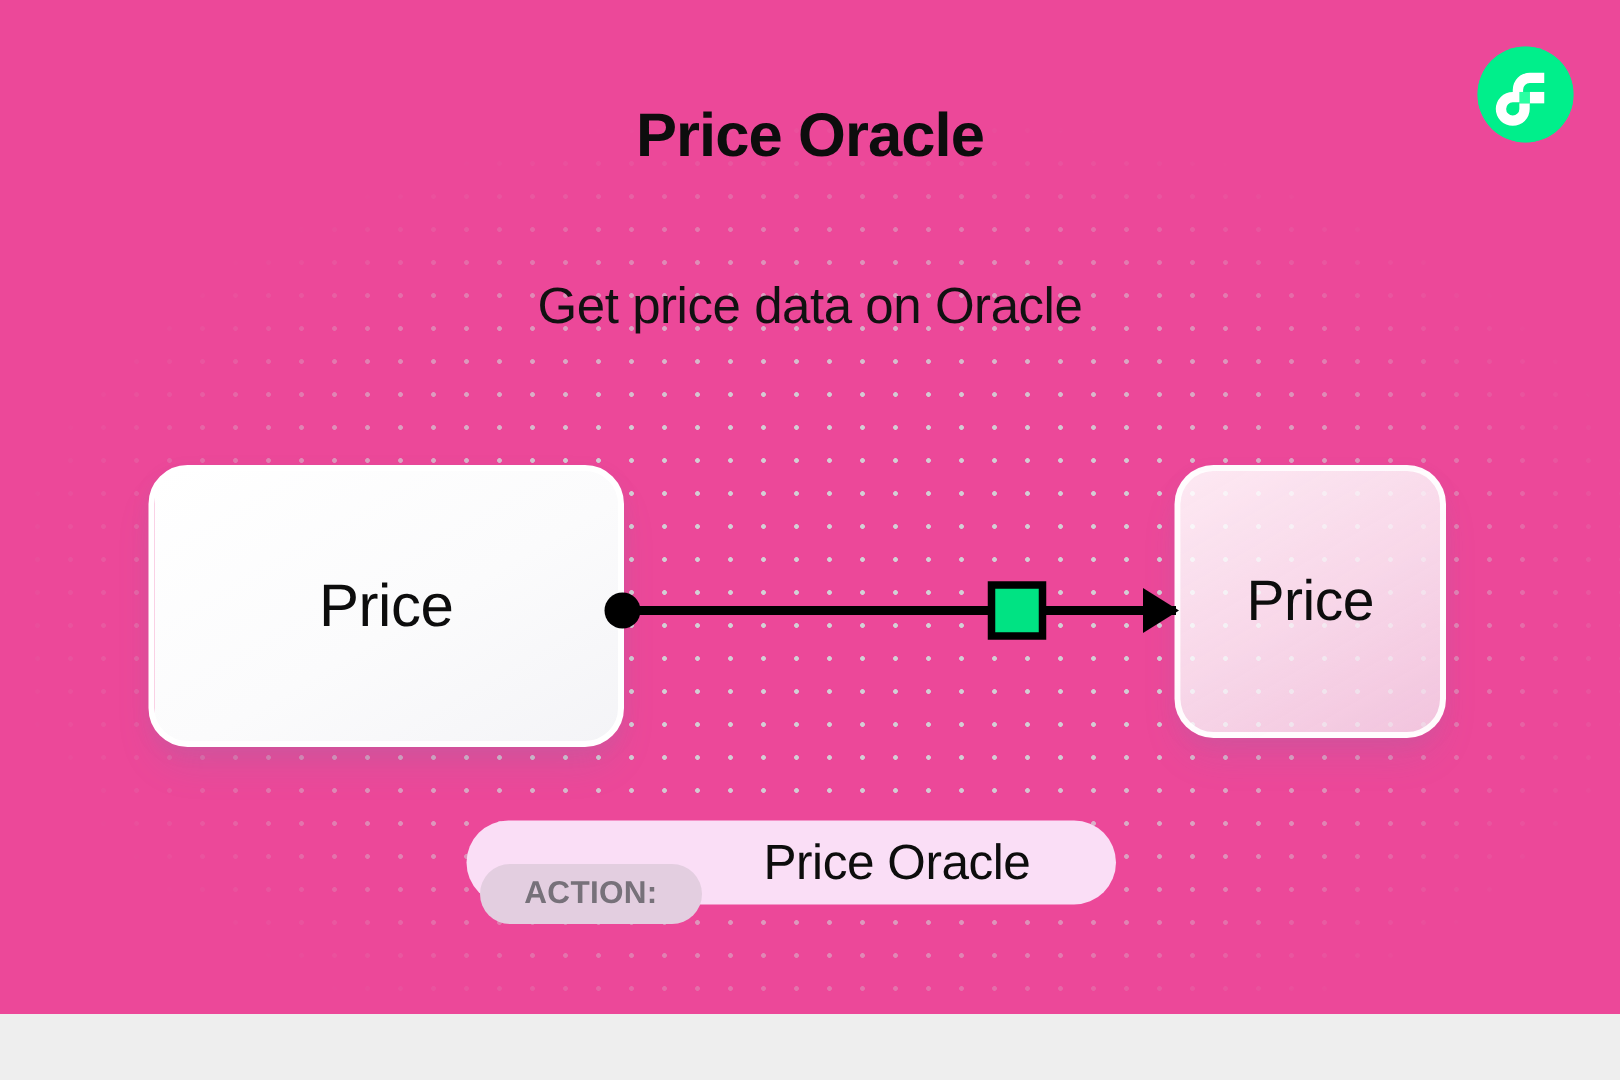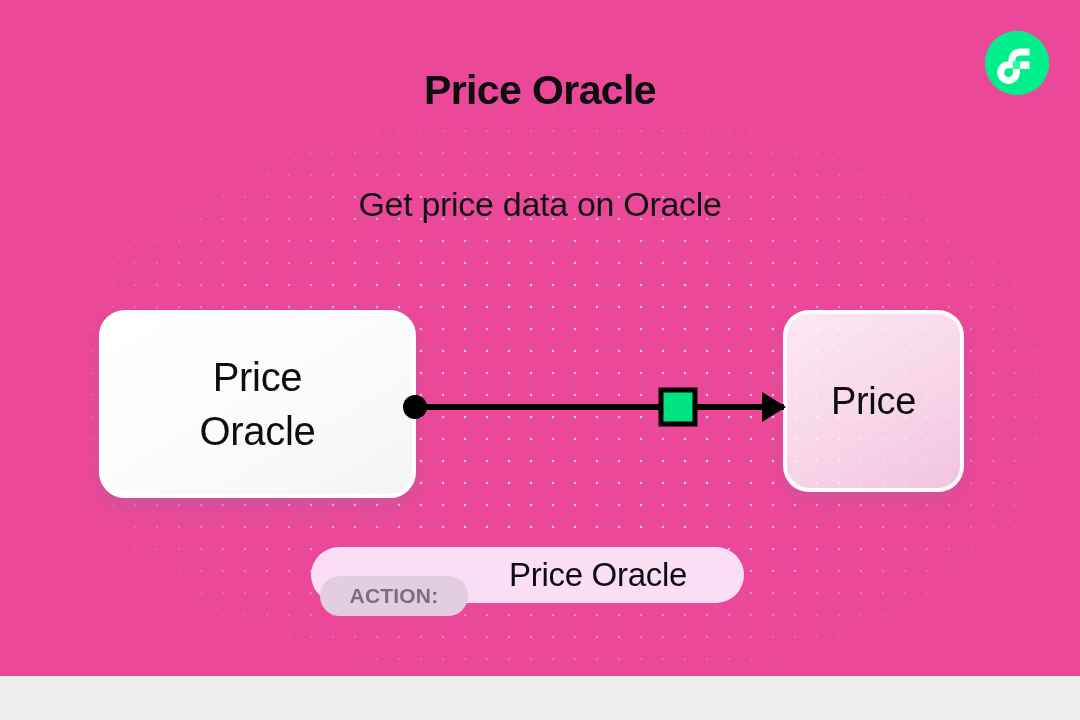--- a/index.html
+++ b/index.html
@@ -186,21 +186,20 @@
       <rect x="27.9" y="30.3" width="6.9" height="7.6" fill="#2bffa3"></rect>
     </svg>
   </div>
 
   <div id="page-title">Price Oracle</div>
   <div id="page-subtitle">Get price data on Oracle</div>
 
   <div class="node-card" id="node-source">
     <div>
       <div>Price</div>
-      <div>Oracle</div>
     </div>
   </div>
 
   <div class="node-card" id="node-target">
     <span>Price</span>
   </div>
 
   <svg id="connector" viewBox="0 0 400 56" width="400" height="56">
     <line x1="15" y1="27" x2="384" y2="27" stroke="#000000" stroke-width="6"></line>
     <polygon points="362,12 386,27 362,42" fill="#000000"></polygon>

